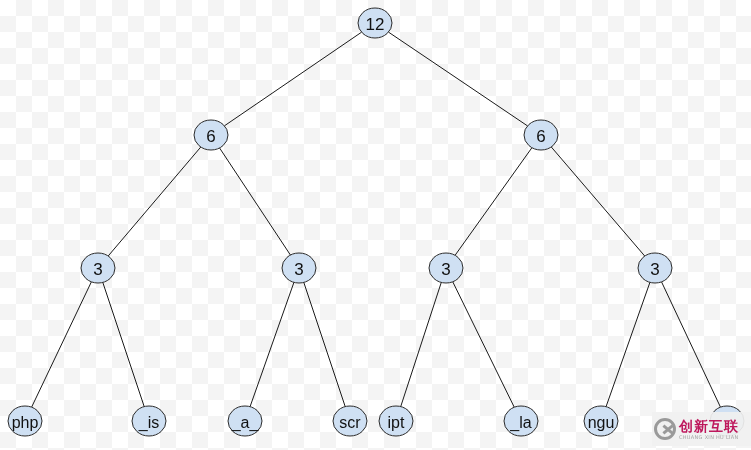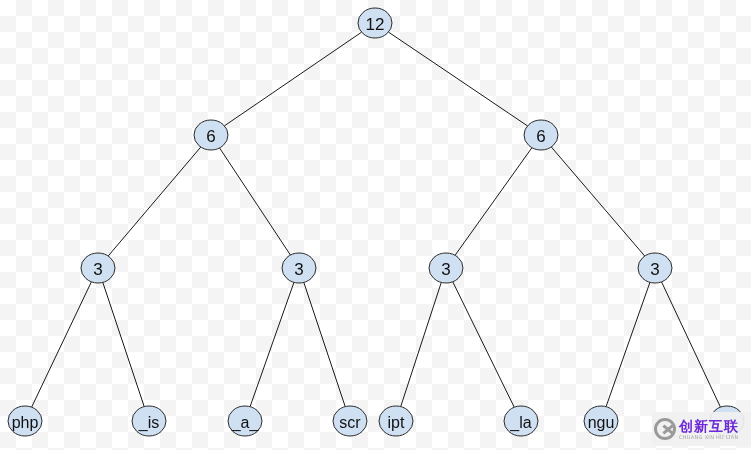--- a/index.html
+++ b/index.html
@@ -81,21 +81,21 @@
       transform: rotate(-40deg);
     }
     .wm-text {
       display: flex;
       flex-direction: column;
       line-height: 1;
     }
     .wm-title {
       font-family: "DejaVu Sans", sans-serif;
       font-size: 14px;
-      color: #6d28d9;
+      color: #be185d;
       font-weight: bold;
       letter-spacing: 1px;
     }
     .wm-sub {
       font-family: "DejaVu Sans", sans-serif;
       font-size: 5px;
       color: #a5a5a5;
       letter-spacing: 0.3px;
       margin-top: 2px;
     }

